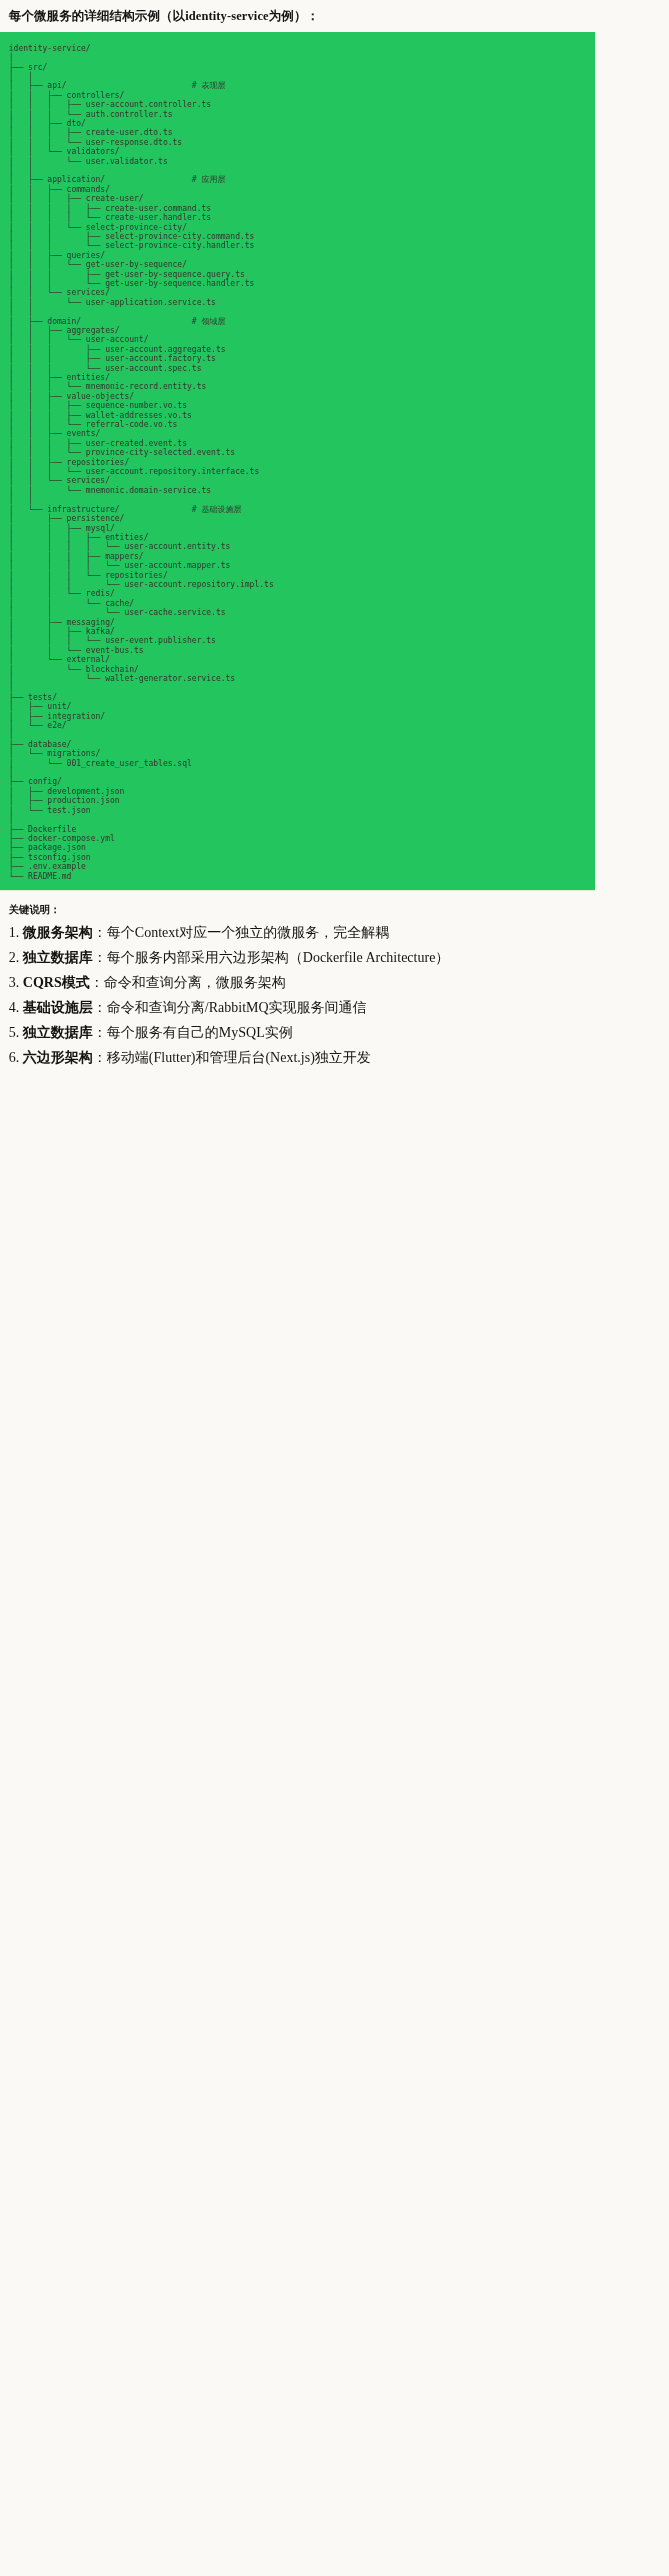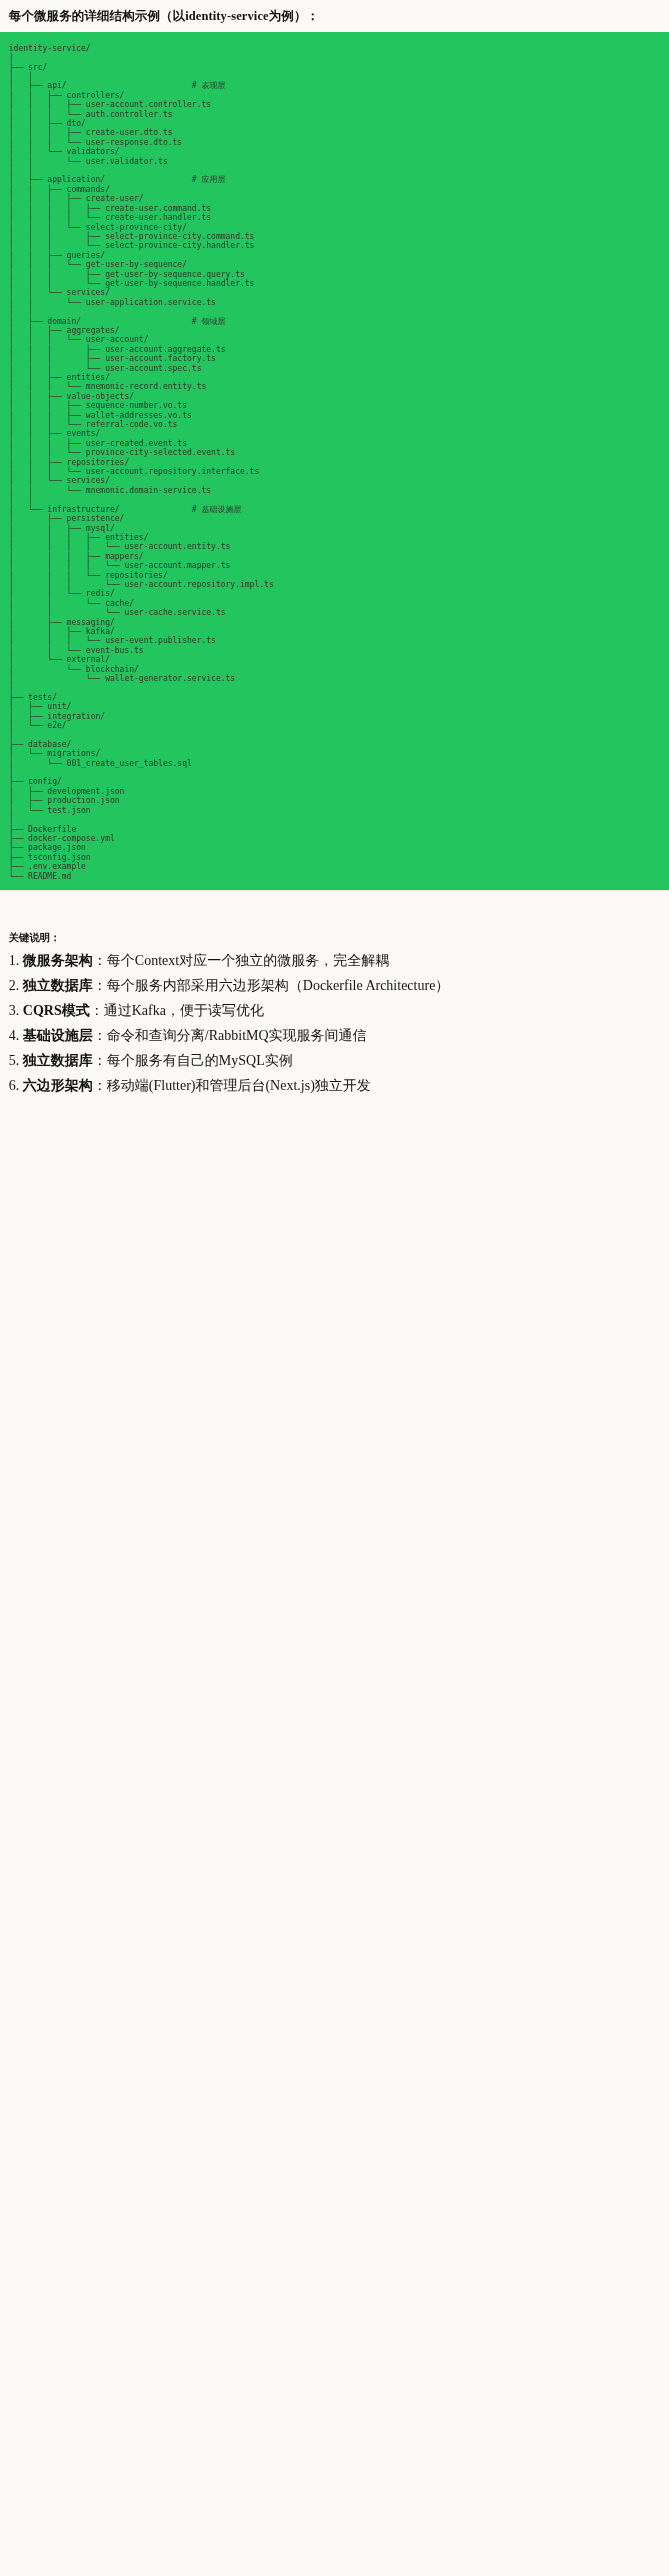--- a/index.html
+++ b/index.html
@@ -8,21 +8,21 @@
     padding: 0;
     background: #faf9f5;
   }
   body {
     width: 669px;
     font-family: "Liberation Sans", sans-serif;
     color: #1f1f1d;
     -webkit-font-smoothing: antialiased;
   }
   .page {
-    width: 669px;
+    width: 595px;
     box-sizing: border-box;
     background: #faf9f5;
     padding: 0;
   }
   
   .doc-title {
     font-family: "Liberation Serif", serif;
     font-weight: bold;
     font-size: 12.5px;
     line-height: 16.3px;
@@ -50,21 +50,20 @@
     font-size: 8px;
     line-height: 9.4px;
     color: #33342f;
     white-space: pre;
     tab-size: 4;
     overflow: visible;
   }
   
   .keys-section {
     padding: 8.8px 8.8px 11.3px 8.8px;
-    margin-top: 28px;
   }
   h3.keys-title {
     font-family: "Liberation Serif", serif;
     font-weight: bold;
     font-size: 10.3px;
     line-height: 13.8px;
     color: #141413;
     margin: 3.8px 0 8.8px 0;
   }
   ol.keys {
@@ -203,21 +202,21 @@
     <h3 class="keys-title">关键说明：</h3>
 
     <ol class="keys">
       <li>
         <span class="k-term">微服务架构</span><span>：</span><span>每个Context对应一个独立的微服务，完全解耦</span>
       </li>
       <li>
         <span class="k-term">独立数据库</span><span>：</span><span>每个服务内部采用六边形架构（Dockerfile Architecture）</span>
       </li>
       <li>
-        <span class="k-term">CQRS模式</span><span>：</span><span>通过Kafka，便于读写优化</span>
+        <span class="k-term">CQRS模式</span><span>：</span><span>命令和查询分离，微服务架构</span>
       </li>
       <li>
         <span class="k-term">基础设施层</span><span>：</span><span>命令和查询分离/RabbitMQ实现服务间通信</span>
       </li>
       <li>
         <span class="k-term">独立数据库</span><span>：</span><span>每个服务有自己的MySQL实例</span>
       </li>
       <li>
         <span class="k-term">六边形架构</span><span>：</span><span>移动端(Flutter)和管理后台(Next.js)独立开发</span>
       </li>

